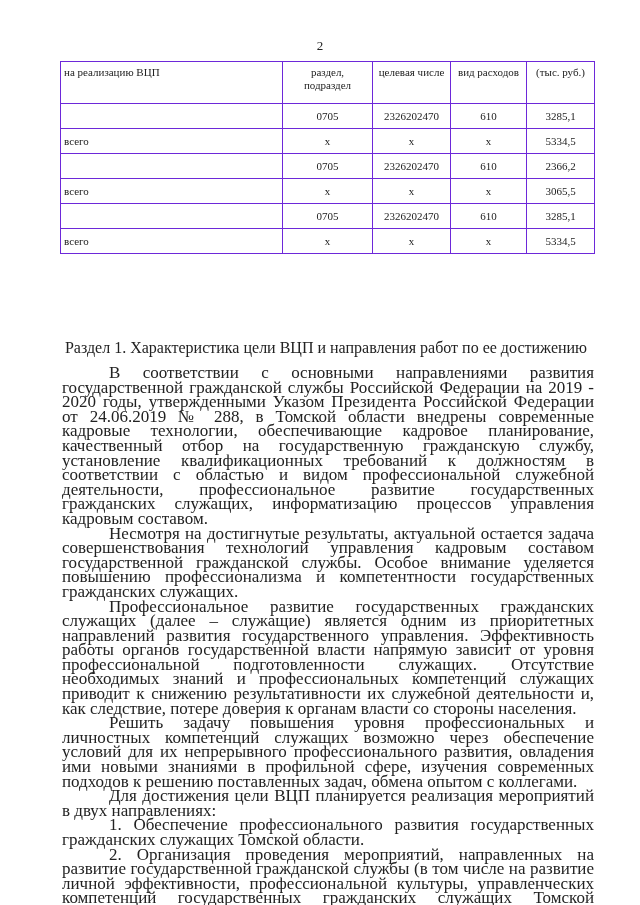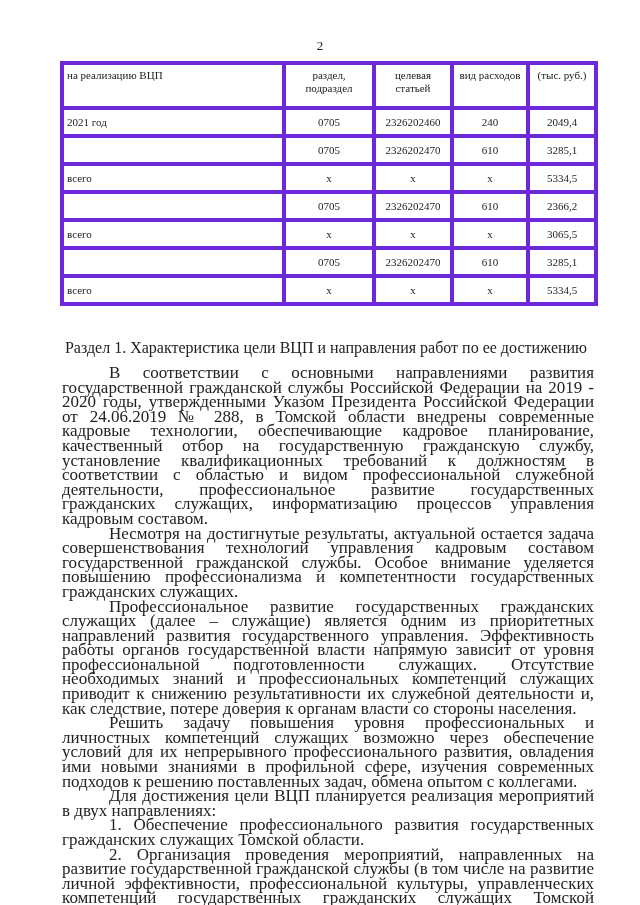--- a/index.html
+++ b/index.html
@@ -11,21 +11,21 @@
     .page-number {
       position: absolute; top: 38px; left: 0; width: 640px;
       text-align: center; font-size: 13px;
     }
     table.budget {
       position: absolute; top: 61px; left: 60px;
       width: 534px; border-collapse: collapse;
       font-size: 11px; table-layout: fixed;
     }
     table.budget td {
-      border: 4px solid #6d28d9; padding: 0 3px;
+      border: 1px solid #6d28d9; padding: 0 3px;
       height: 24px; vertical-align: middle; text-align: center;
       line-height: 13px;
     }
     table.budget tr.head td { height: 37px; vertical-align: top; padding-top: 4px; }
     table.budget td.c0 { text-align: left; }
     table.budget tr.head td.c0 { vertical-align: top; }
     .section-title {
       position: absolute; top: 339px; left: 0; width: 640px;
       text-align: center; font-size: 16px; padding-left: 6px;
     }
@@ -45,30 +45,23 @@
     <col style="width:222px">
       <col style="width:90px">
       <col style="width:78px">
       <col style="width:76px">
       <col style="width:68px">
   </colgroup>
   <tbody>
       <tr class="head">
     <td class="c0">на реализацию ВЦП</td>
     <td>раздел, подраздел</td>
-    <td>целевая статьей</td>
+    <td>целевая числе</td>
     <td>вид расходов</td>
     <td>(тыс. руб.)</td>
-  </tr>
-  <tr>
-    <td class="c0">2021 год</td>
-    <td>0705</td>
-    <td>2326202460</td>
-    <td>240</td>
-    <td>2049,4</td>
   </tr>
   <tr>
     <td class="c0"></td>
     <td>0705</td>
     <td>2326202470</td>
     <td>610</td>
     <td>3285,1</td>
   </tr>
   <tr>
     <td class="c0">всего</td>

